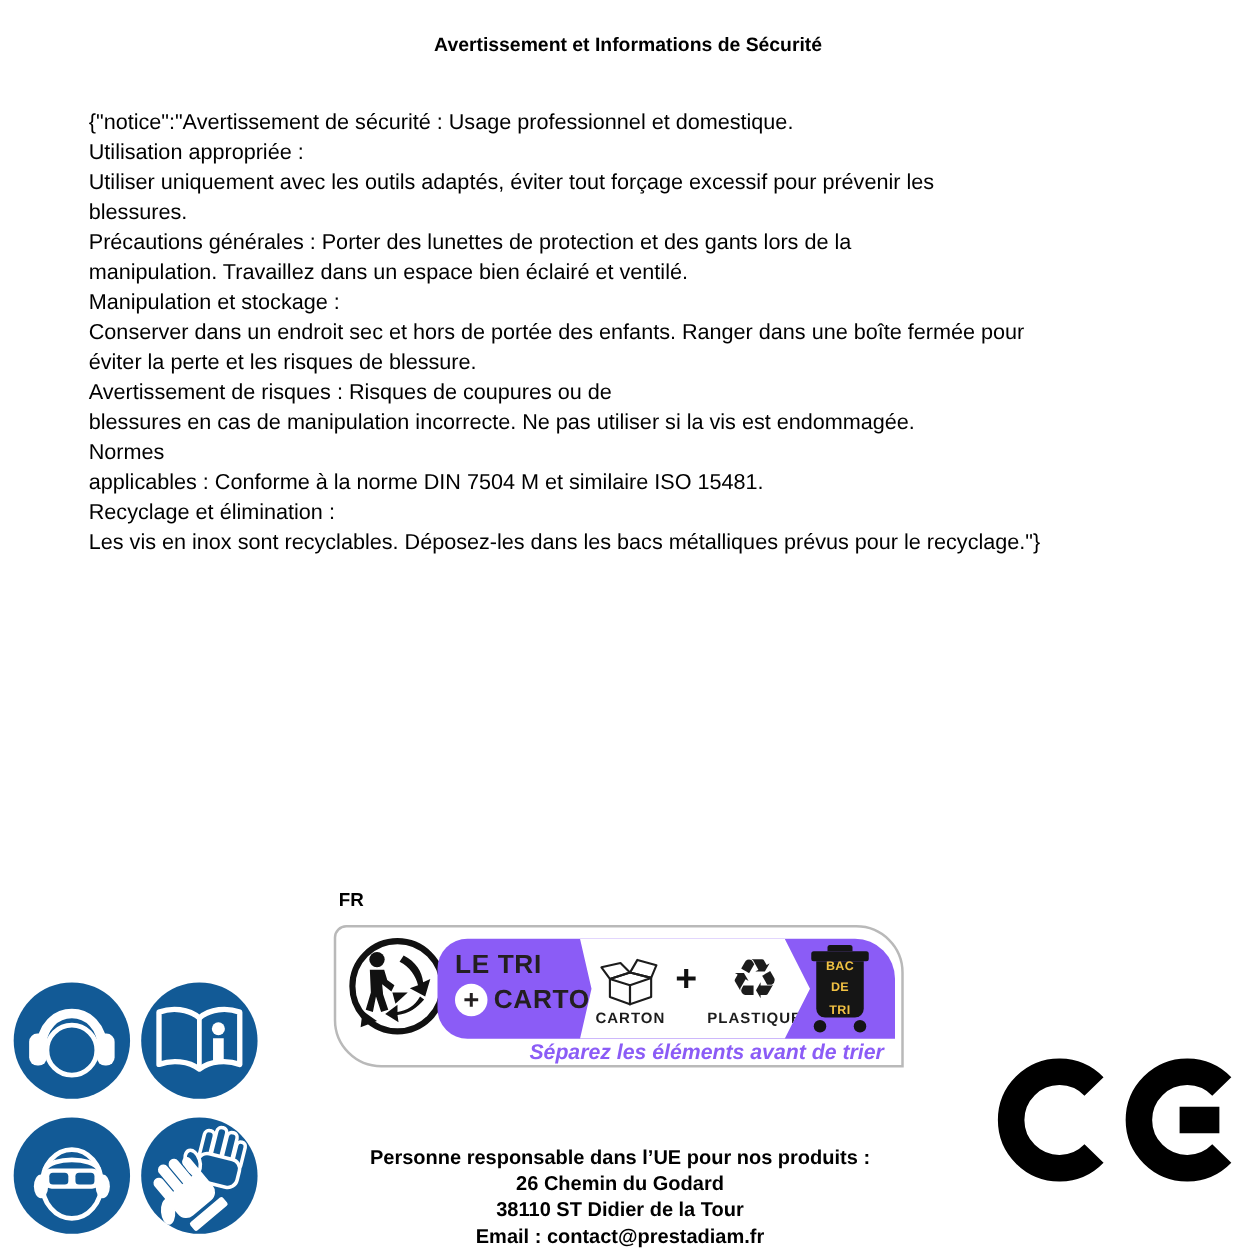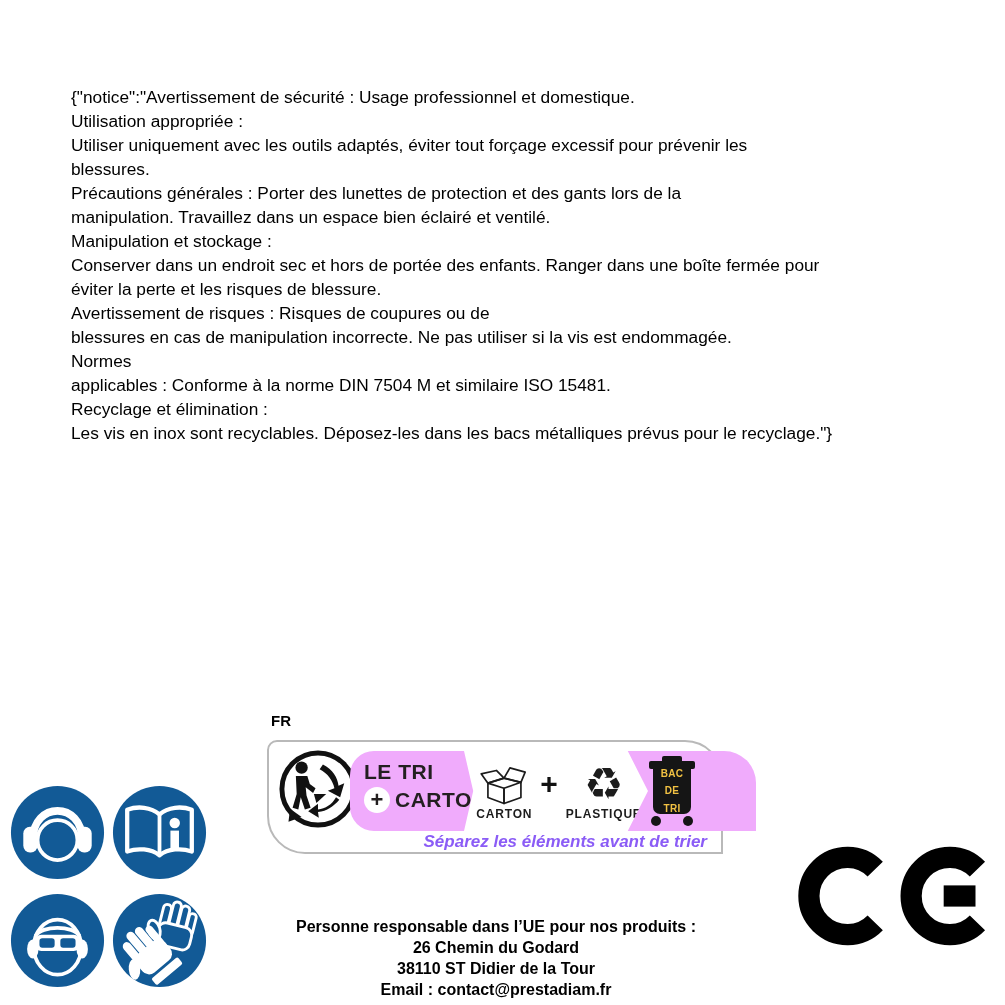--- a/index.html
+++ b/index.html
@@ -18,22 +18,22 @@
   .m-icon svg{display:block;width:95px;height:95px;}
   .pos-1{left:0;top:0;}.pos-2{left:102px;top:0;}.pos-3{left:0;top:108px;}.pos-4{left:102px;top:108px;}
 
   
   .fr-code{position:absolute;left:271px;top:712px;font-size:15px;font-weight:bold;}
   .sort-label{position:absolute;left:267px;top:740px;width:456px;height:114px;
               background:#fff;border:2px solid #b9b9b9;box-sizing:border-box;
               border-radius:10px 38px 0 38px;}
   .triman{position:absolute;left:8px;top:6px;width:82px;height:82px;}
   .triman svg{display:block;width:82px;height:82px;}
-  .band{position:absolute;left:81px;top:9px;width:406px;height:80px;
-        background:#f0abfc;border-radius:24px 32px 0 24px;}
+  .band{position:absolute;left:81px;top:9px;width:366px;height:80px;
+        background:#8b5cf6;border-radius:24px 32px 0 24px;}
   .headline{position:absolute;left:14px;top:9px;color:#231F20;}
   .headline-l1{font-size:21px;font-weight:bold;letter-spacing:.5px;}
   .headline-l2{display:flex;align-items:center;gap:5px;margin-top:3px;}
   .plus-circle{width:26px;height:26px;border-radius:50%;background:#fff;display:flex;
                align-items:center;justify-content:center;font-size:22px;font-weight:bold;color:#231F20;line-height:1;}
   .headline-facile{font-size:21px;font-weight:bold;letter-spacing:.5px;}
   .white-arrow{position:absolute;left:114px;top:0;width:184px;height:80px;background:#fff;
                clip-path:polygon(0 0,89% 0,100% 50%,89% 100%,0 100%,5% 50%);
                display:flex;align-items:center;justify-content:center;gap:8px;padding-left:6px;box-sizing:border-box;}
   .material{display:flex;flex-direction:column;align-items:center;}
@@ -58,20 +58,21 @@
 
   
   .ce{position:absolute;left:797px;top:842px;width:195px;height:108px;}
   .ce svg{display:block;width:195px;height:108px;}
 </style>
 </head>
 <body>
 
 <div class="page">
 
+  <div class="doc-title">Avertissement et Informations de Sécurité</div>
 
   <div class="notice">{"notice":"Avertissement de sécurité : Usage professionnel et domestique.
 Utilisation appropriée :
 Utiliser uniquement avec les outils adaptés, éviter tout forçage excessif pour prévenir les
 blessures.
 Précautions générales : Porter des lunettes de protection et des gants lors de la
 manipulation. Travaillez dans un espace bien éclairé et ventilé.
 Manipulation et stockage :
 Conserver dans un endroit sec et hors de portée des enfants. Ranger dans une boîte fermée pour
 éviter la perte et les risques de blessure.

